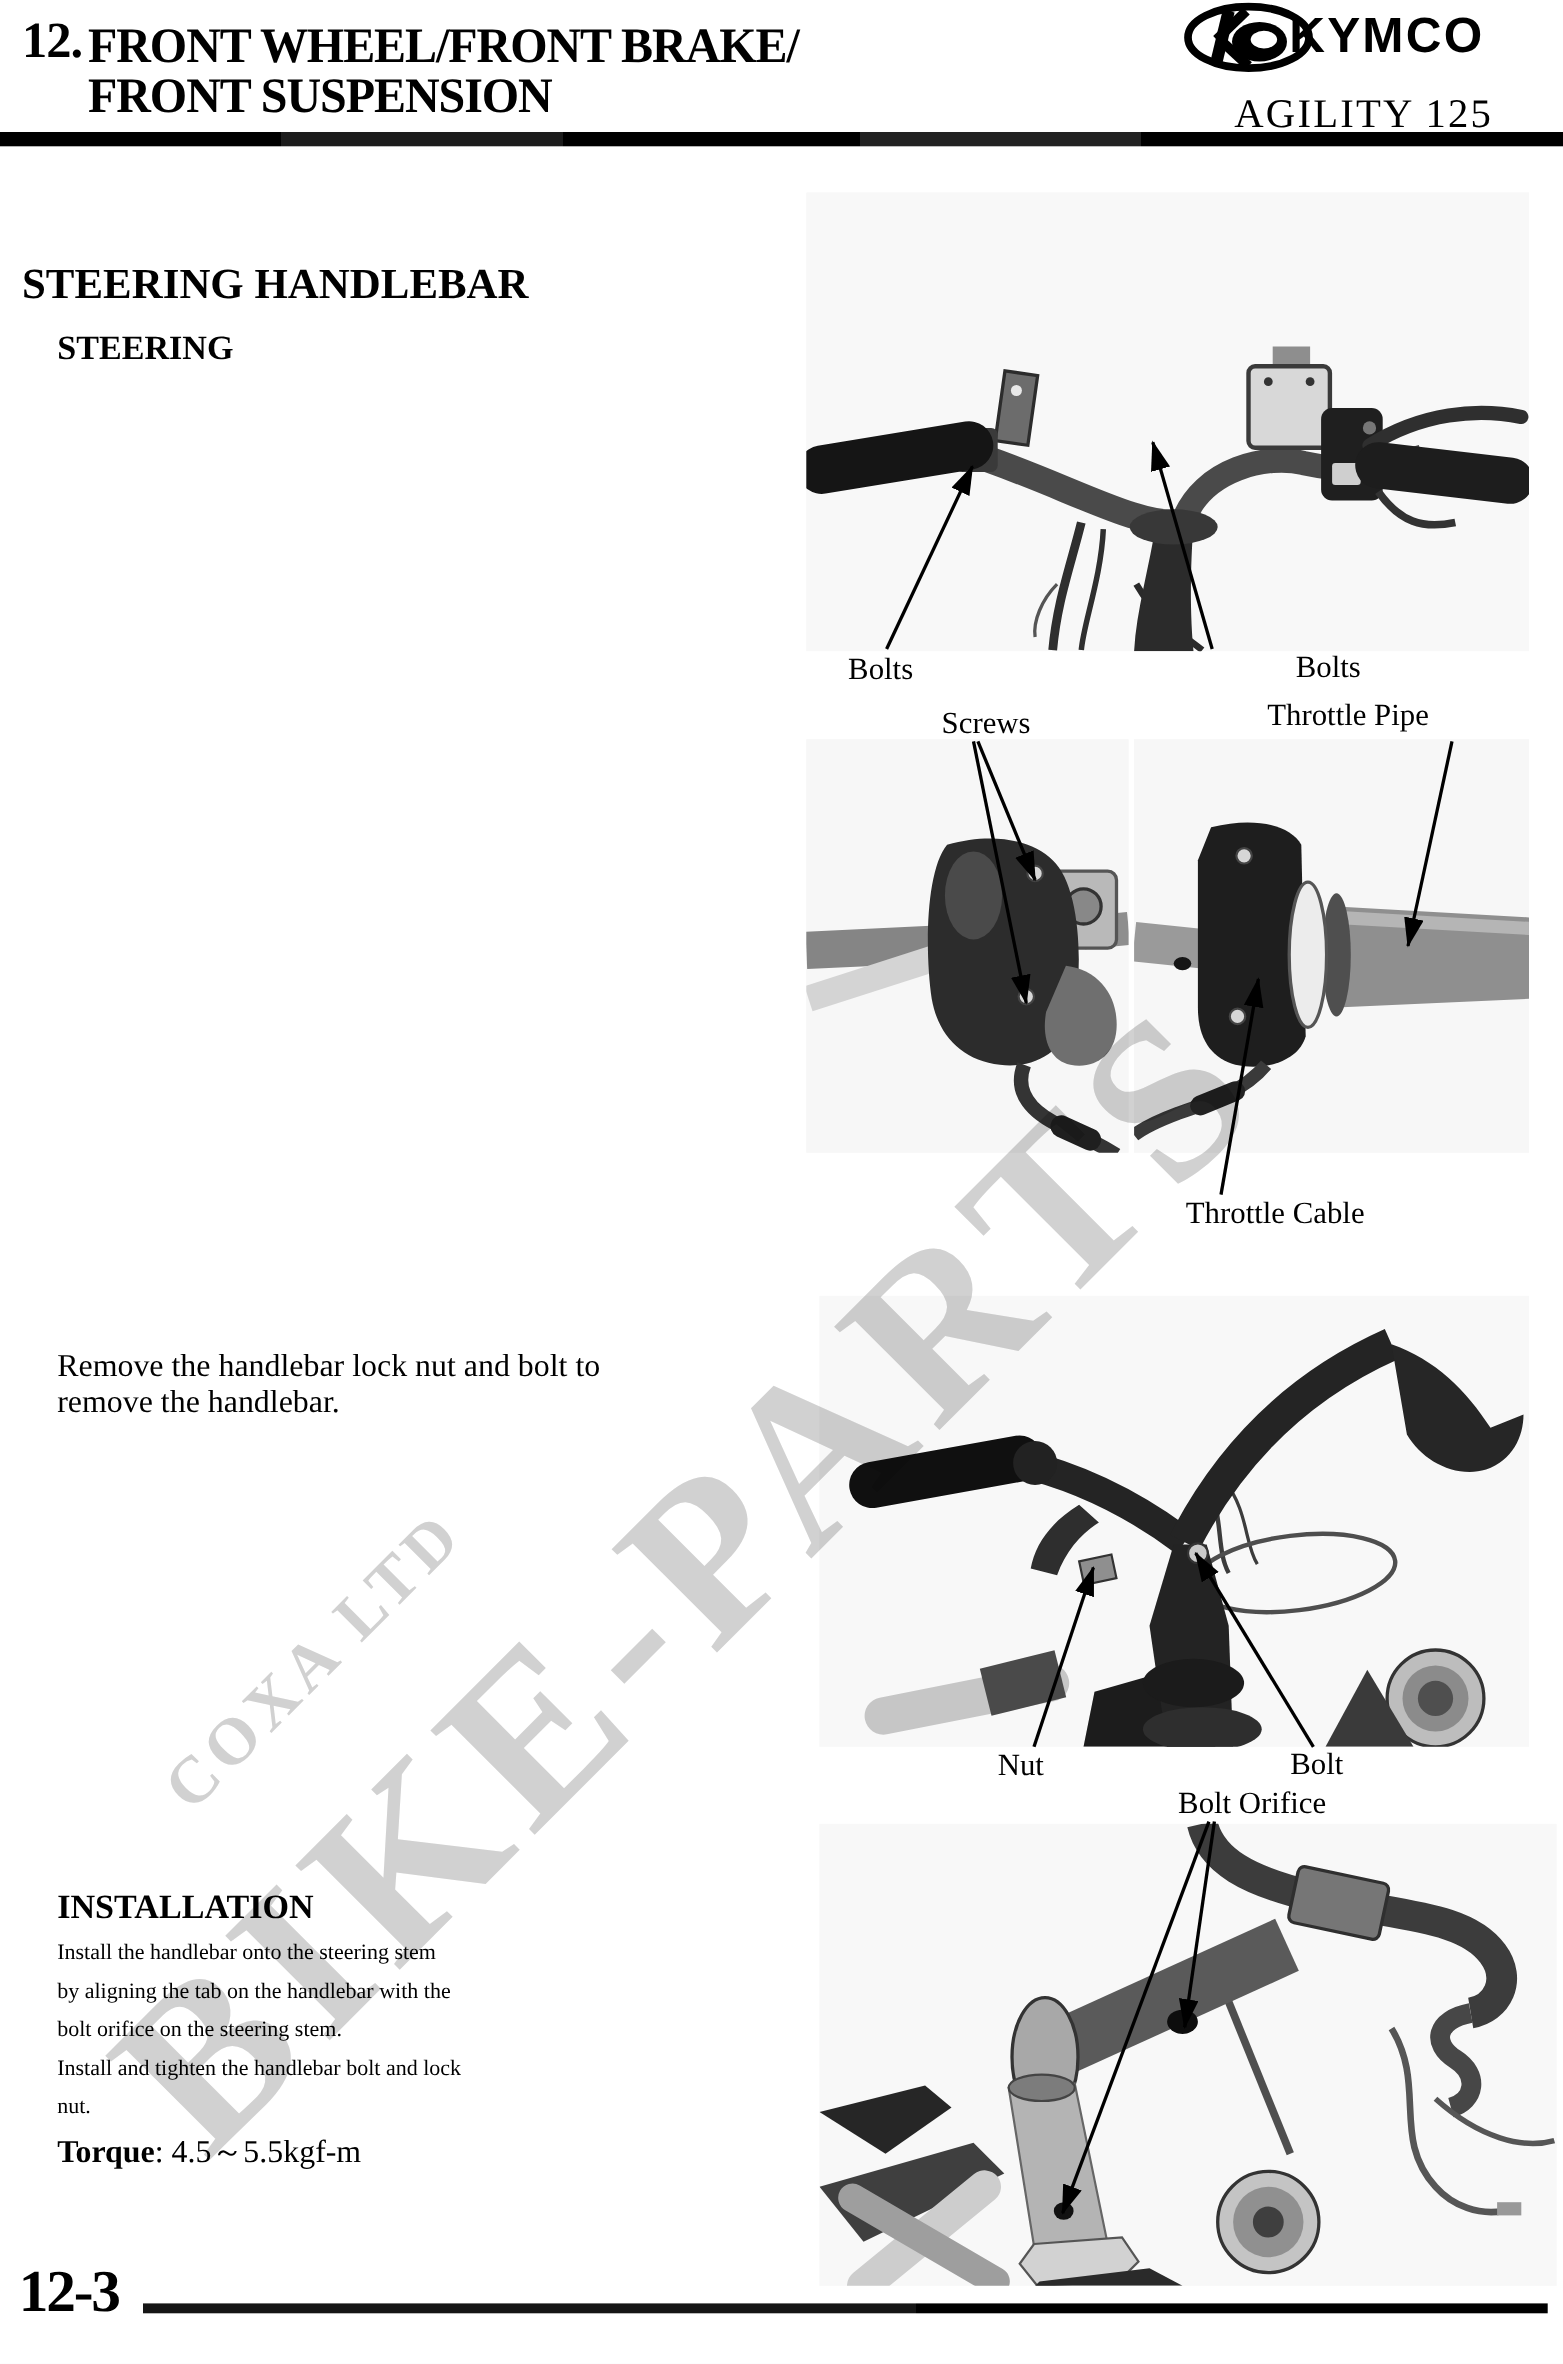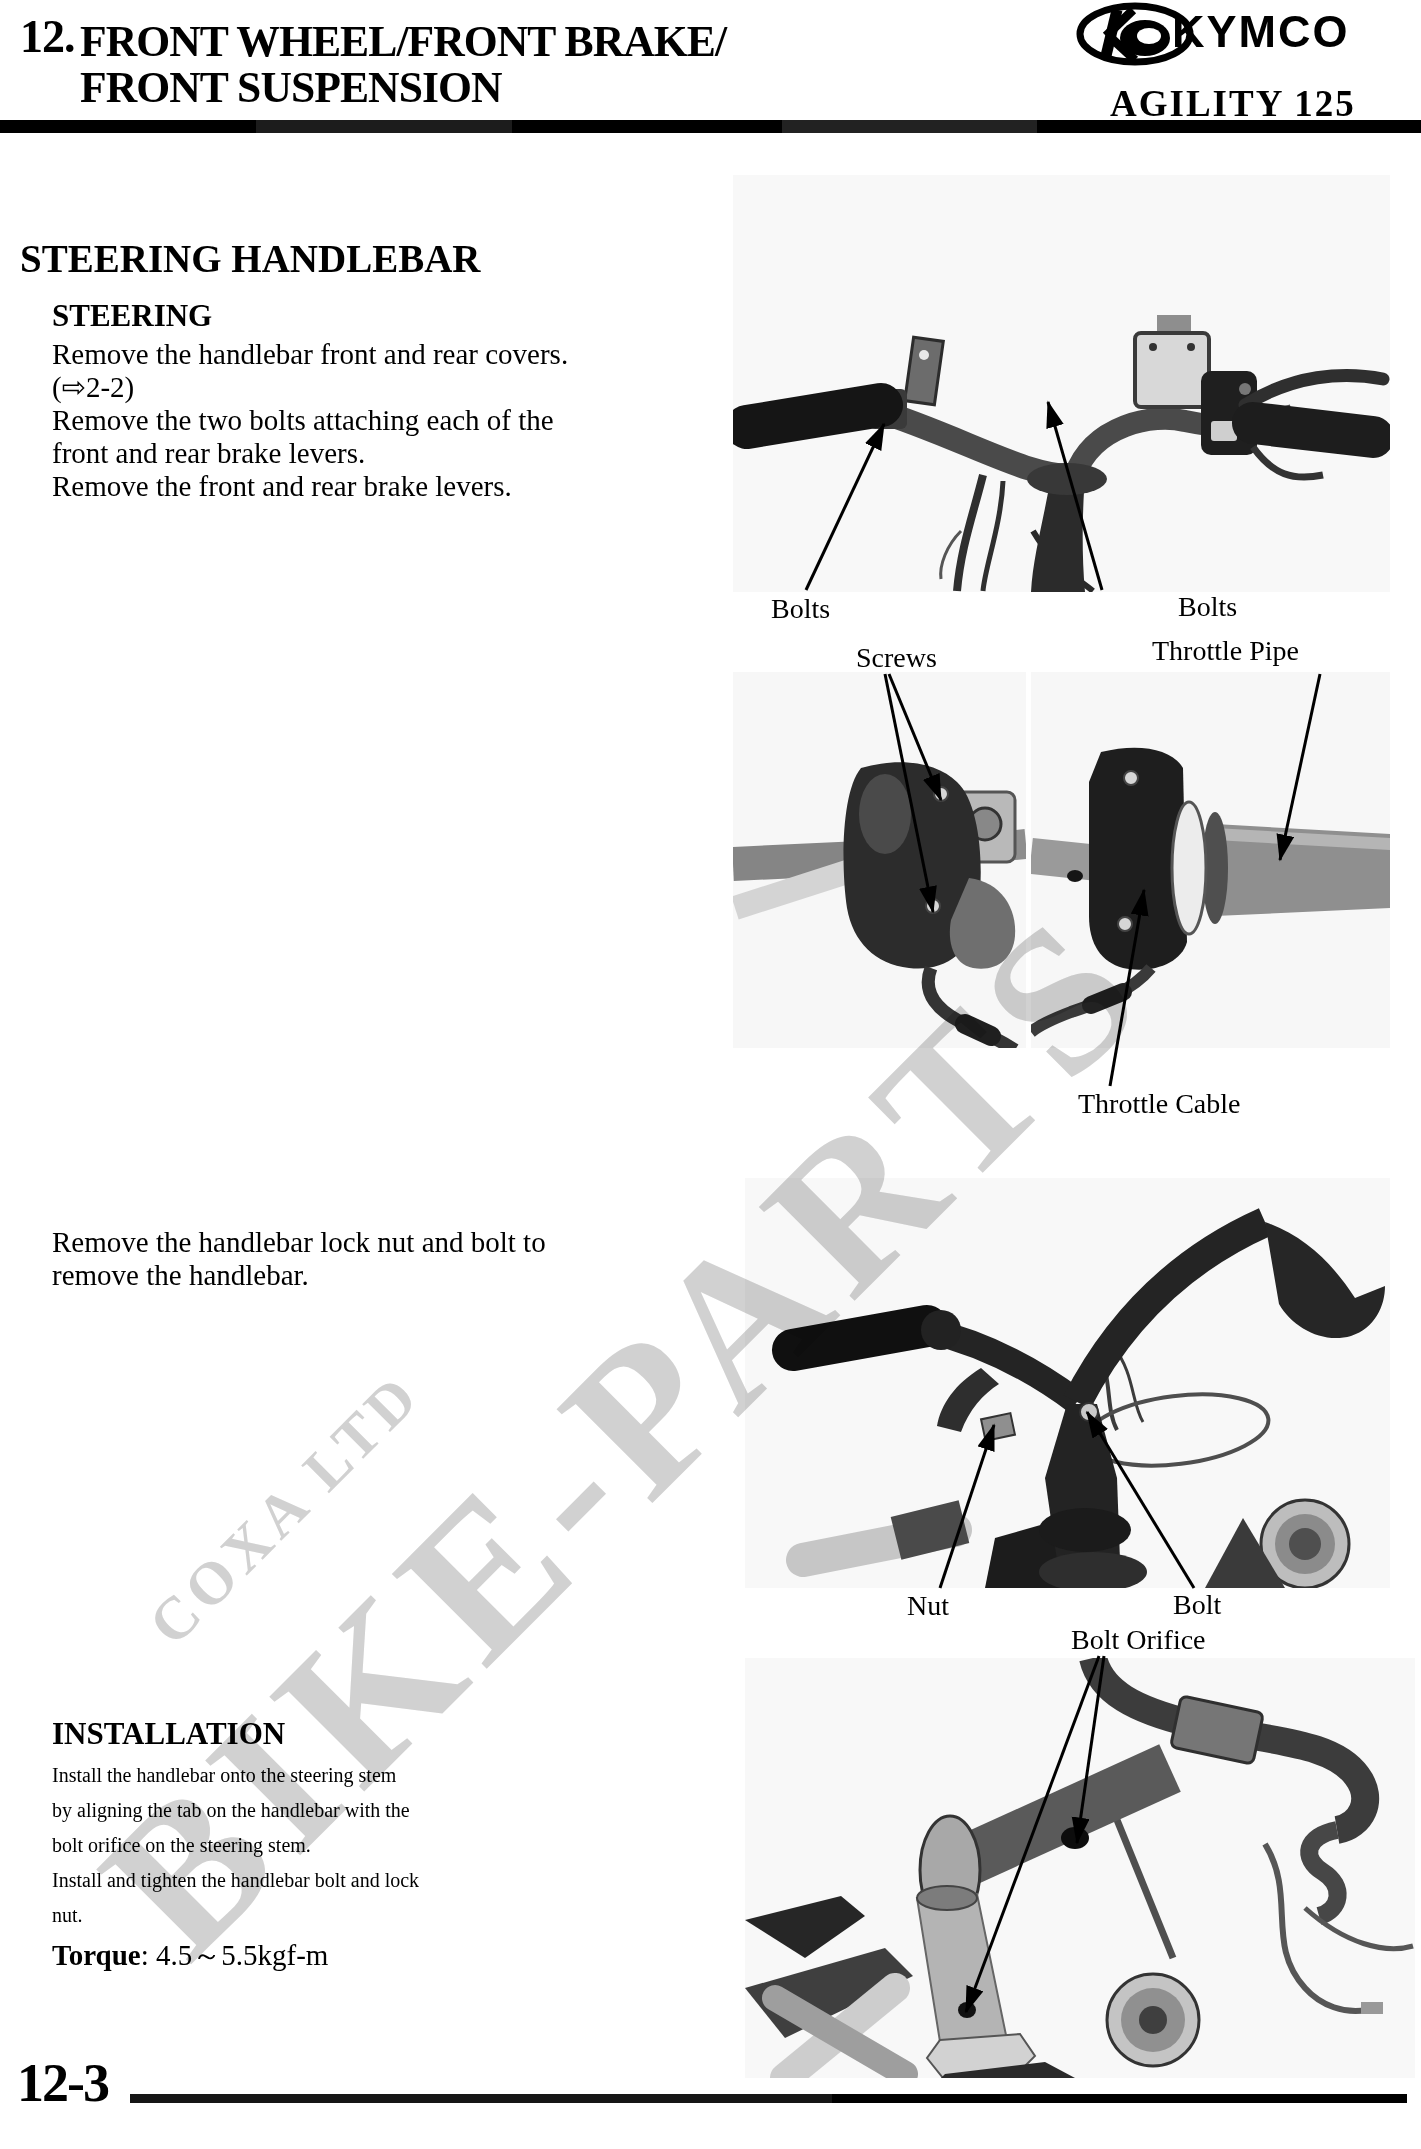--- a/index.html
+++ b/index.html
@@ -4,21 +4,21 @@
 <style>
   html,body{margin:0;padding:0;background:#e8e8e8;}
   .page{
     position:relative;width:1421px;height:2149px;background:#ffffff;
     font-family:"Liberation Serif", serif;color:#000;overflow:hidden;margin:0 auto;
   }
   .abs{position:absolute;}
   .chapter-num{font-size:46px;font-weight:700;letter-spacing:-1px;}
   .title-line{font-size:45px;font-weight:700;letter-spacing:-1px;white-space:nowrap;transform:scaleX(.97);transform-origin:left top;}
   .brand{font-family:"Liberation Sans",sans-serif;font-size:45px;font-weight:800;letter-spacing:2px;}
-  .model{font-size:37px;font-weight:700;letter-spacing:2px;}
+  .model{font-size:37px;font-weight:400;letter-spacing:2px;margin-left:12px;}
   .hrule{background:linear-gradient(90deg,#000 0 18%,#1c1c1c 18% 36%,#000 36% 55%,#222 55% 73%,#000 73% 100%);}
   .sec-head{font-size:39px;font-weight:700;letter-spacing:0;}
   .sub-head{font-size:31px;font-weight:700;}
   .para{font-size:29px;line-height:33px;white-space:pre-line;}
   .para-inst{font-size:20px;line-height:35px;white-space:pre-line;}
   .fig-label{font-size:28px;white-space:nowrap;}
   .torque{font-size:29px;white-space:nowrap;}
   .torque b{font-weight:700;}
   .page-num{font-size:54px;font-weight:700;letter-spacing:-2px;}
   .frule{background:linear-gradient(90deg,#161616 0 55%,#000 55% 100%);}
@@ -49,25 +49,20 @@
     <path d="M34,34 L60,58" stroke="#000" stroke-width="9" fill="none"></path>
     <ellipse cx="74" cy="34" rx="12" ry="8" fill="#fff"></ellipse>
   </svg>
   <div class="abs brand" style="left:1172px;top:6px;">KYMCO</div>
   <div class="abs model" style="left:1110px;top:82px;">AGILITY 125</div>
 
   <div class="abs hrule" style="left:0;top:120px;width:1421px;height:13px;"></div>
 
   <div class="abs sec-head" style="left:20px;top:236px;">STEERING HANDLEBAR</div>
   <div class="abs sub-head" style="left:52px;top:298px;">STEERING</div>
-  <div class="abs para" style="left:52px;top:338px;width:620px;">Remove the handlebar front and rear covers.
-(⇨2-2)
-Remove the two bolts attaching each of the
-front and rear brake levers.
-Remove the front and rear brake levers.</div>
   <div class="abs para" style="left:52px;top:1226px;width:620px;">Remove the handlebar lock nut and bolt to
 remove the handlebar.</div>
 
   <div class="abs sub-head" style="left:52px;top:1716px;">INSTALLATION</div>
   <div class="abs para-inst" style="left:52px;top:1758px;width:630px;">Install the handlebar onto the steering stem
 by aligning the tab on the handlebar with the
 bolt orifice on the steering stem.
 Install and tighten the handlebar bolt and lock
 nut.</div>
   <div class="abs torque" style="left:52px;top:1936px;">

